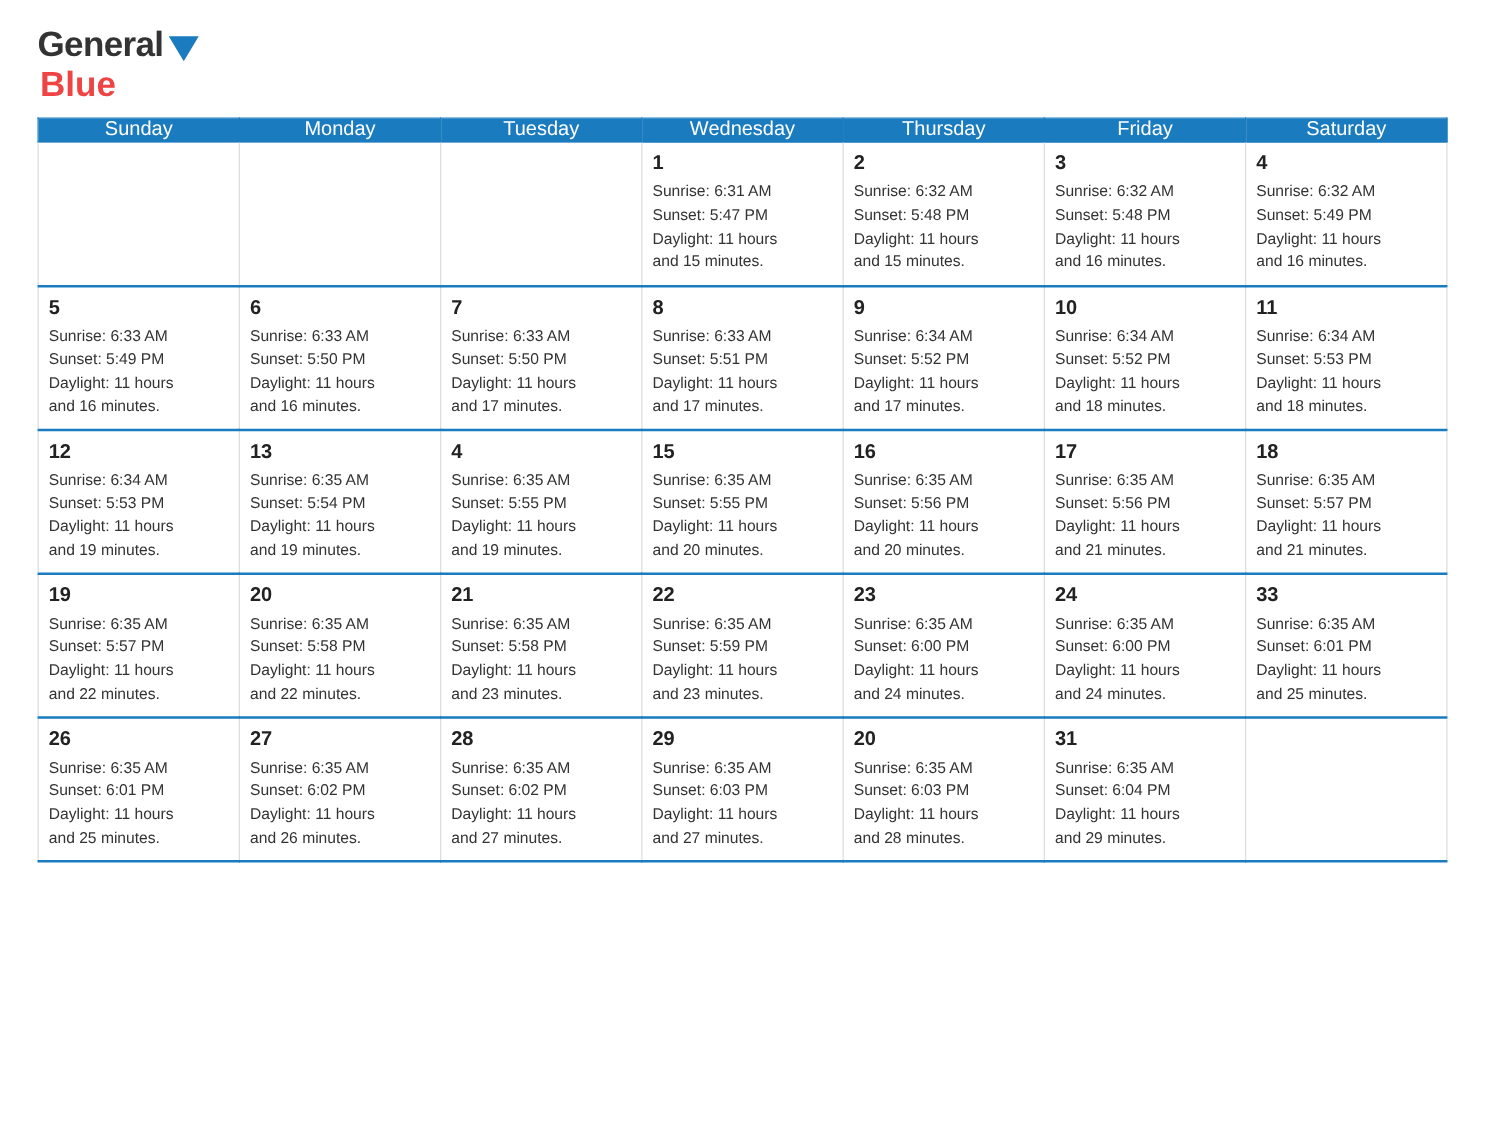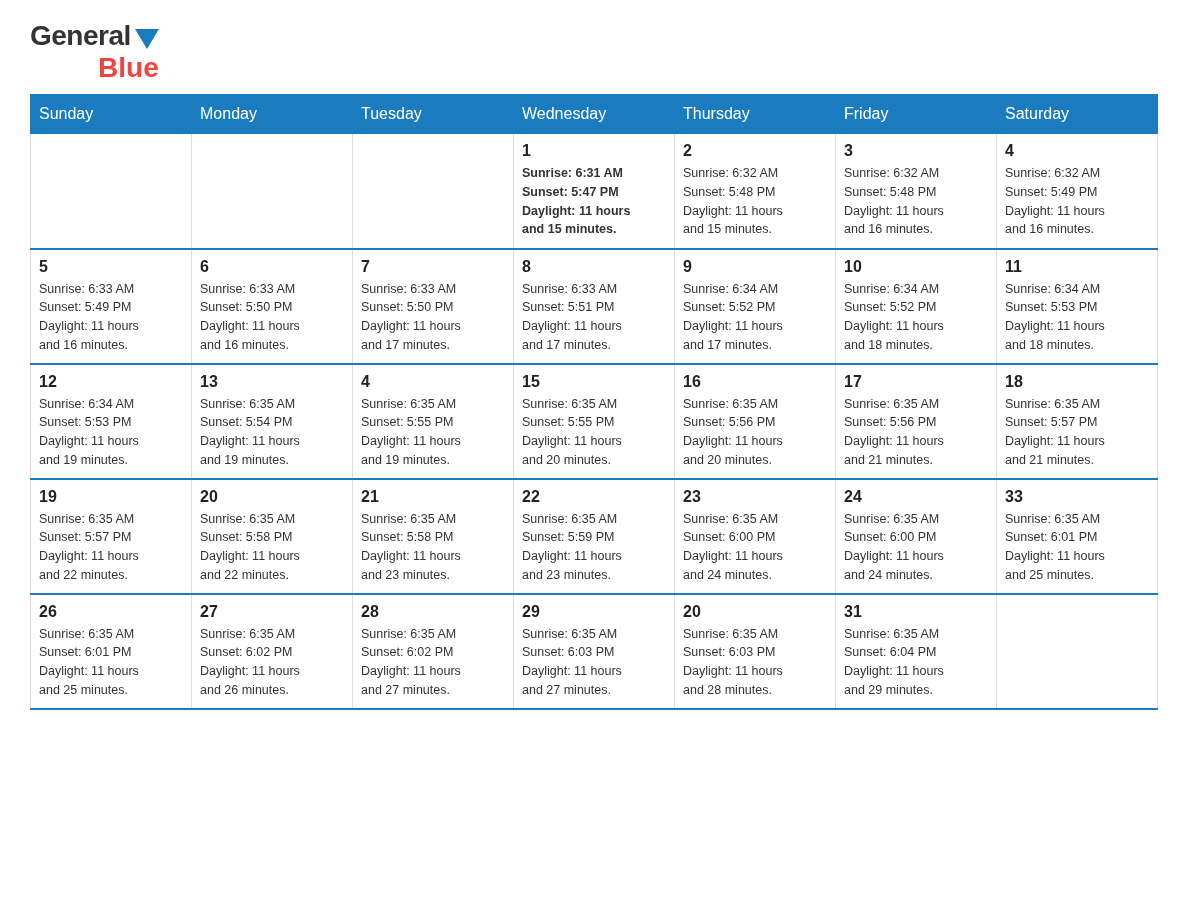--- a/index.html
+++ b/index.html
@@ -13,21 +13,21 @@
     }
     .header {
       display: flex;
       justify-content: space-between;
       align-items: flex-start;
       margin-bottom: 10px;
     }
     .logo {
       display: flex;
       flex-direction: column;
-      align-items: flex-end;
+      align-items: flex-start;
     }
     .logo-top {
       display: flex;
       align-items: center;
     }
     .logo-general {
       font-size: 28px;
       font-weight: bold;
       color: #333;
       letter-spacing: -0.5px;
@@ -62,22 +62,22 @@
     .calendar {
       width: 100%;
       border-collapse: collapse;
       margin-top: 10px;
     }
     .calendar thead tr {
       background-color: #1a7bbf;
     }
     .calendar thead th {
       color: #fff;
-      padding: 10px 8px;
-      text-align: left;
+      padding: 0 8px;
+      text-align: center;
       font-size: 16px;
       font-weight: normal;
       border: 1px solid #1a7bbf;
     }
     .calendar tbody tr {
       border-bottom: 2px solid #1a7bbf;
     }
     .calendar tbody td {
       vertical-align: top;
       padding: 8px 8px;
@@ -129,21 +129,21 @@
         <th>Saturday</th>
       </tr>
   </thead>
   <tbody id="calendar-body">
   <tr>
         <td class="empty-cell"></td>
         <td class="empty-cell"></td>
         <td class="empty-cell"></td>
         <td>
           <span class="day-number">1</span>
-          <div class="day-info" style="white-space: pre-line; font-weight: bold;">Sunrise: 6:31 AM
+          <div class="day-info" style="white-space: pre-line;">Sunrise: 6:31 AM
 Sunset: 5:47 PM
 Daylight: 11 hours
 and 15 minutes.</div>
         </td>
         <td>
           <span class="day-number">2</span>
           <div class="day-info" style="white-space: pre-line;">Sunrise: 6:32 AM
 Sunset: 5:48 PM
 Daylight: 11 hours
 and 15 minutes.</div>

